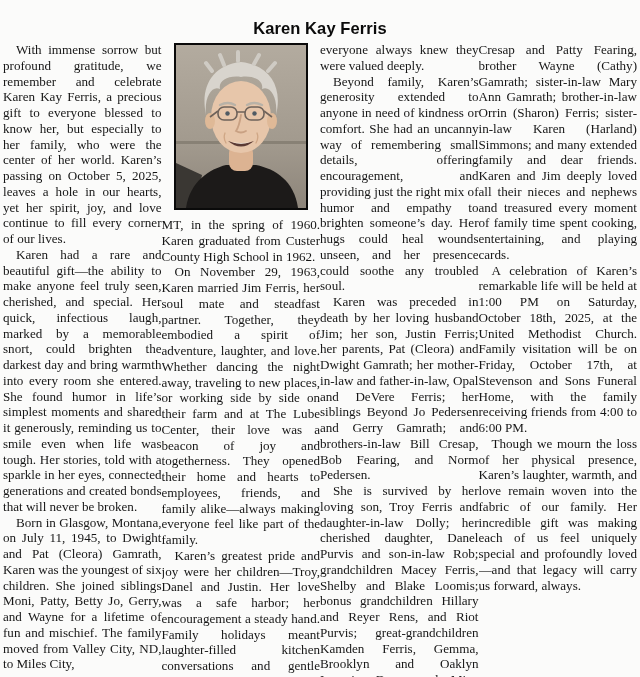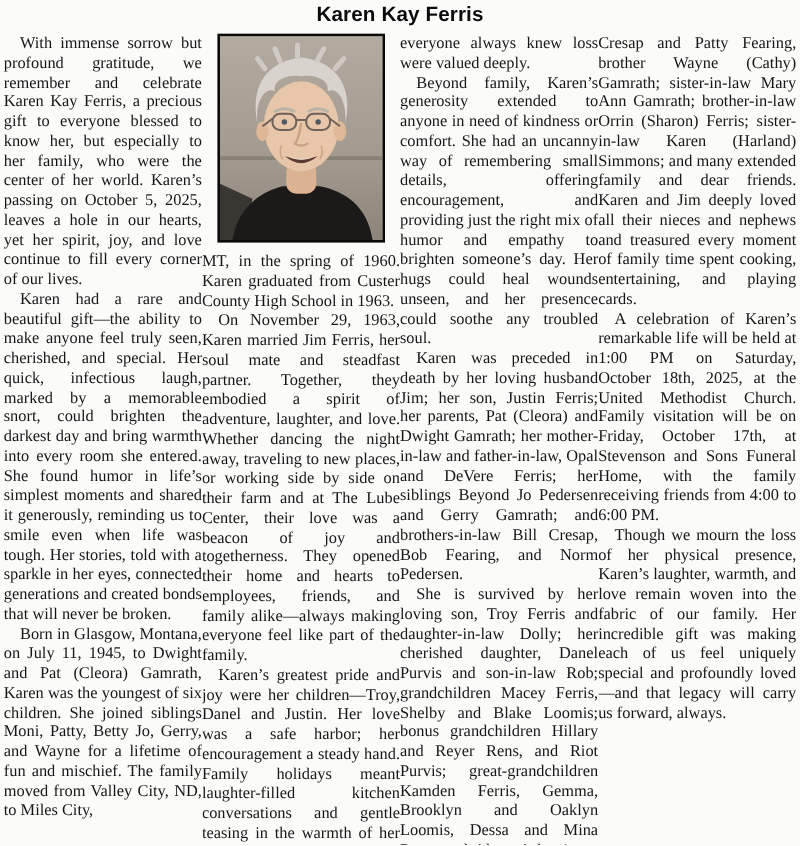--- a/index.html
+++ b/index.html
@@ -10,21 +10,21 @@
   .page {
     position: relative;
     width: 640px;
     height: 677px;
     background: #fbfbfa;
     overflow: hidden;
     color: #161616;
   }
   .page-title {
     margin: 0;
-    padding-top: 2px;
+    padding-top: 18px;
     text-align: center;
     font-family: "Liberation Sans", "DejaVu Sans", sans-serif;
     font-weight: 700;
     font-size: 16.5px;
     line-height: 20px;
     color: #0b0b0b;
     letter-spacing: 0.1px;
   }
   .cols {
     display: flex;
@@ -116,27 +116,27 @@
           <circle cx="78.5" cy="68.5" r="2.2" fill="#4f5a63"></circle>
 
           <path d="M65,70 Q63,82 60,86 Q65,89 70,86" stroke="#c9a183" stroke-width="1.8" fill="none" stroke-linecap="round"></path>
 
           <path d="M52,96 Q65,107 78,96 Q65,101 52,96 Z" fill="#5b3a34"></path>
           <path d="M55,96.5 Q65,101 75,96.5 Q65,99.5 55,96.5 Z" fill="#f1ece4"></path>
 
           <path d="M49,88 Q47,93 50,98 M81,88 Q83,93 80,98" stroke="#cfa685" stroke-width="1.3" fill="none" stroke-linecap="round"></path>
         </svg>
       </div>
-      <p>MT, in the spring of 1960. Karen graduated from Custer County High School in 1963.</p>
+      <p>MT, in the spring of 1960. Karen graduated from Custer County High School in 1962.</p>
       <p class="indent">On November 29, 1963, Karen married Jim Ferris, her soul mate and steadfast partner. Together, they embodied a spirit of adventure, laughter, and love. Whether dancing the night away, traveling to new places, or working side by side on their farm and at The Lube Center, their love was a beacon of joy and togetherness. They opened their home and hearts to employees, friends, and family alike—always making everyone feel like part of the family.</p>
       <p class="indent">Karen’s greatest pride and joy were her children—Troy, Danel and Justin. Her love was a safe harbor; her encouragement a steady hand. Family holidays meant laughter-filled kitchen conversations and gentle teasing in the warmth of her loving home. She ensured that</p>
     </div>
 
     <div class="col">
-      <p>everyone always knew loss were valued deeply.</p>
+      <p>everyone always knew they were valued deeply.</p>
       <p class="indent">Beyond family, Karen’s generosity extended to anyone in need of kindness or comfort. She had an uncanny way of remembering small details, offering encouragement, and providing just the right mix of humor and empathy to brighten someone’s day. Her hugs could heal wounds unseen, and her presence could soothe any troubled soul.</p>
       <p class="indent">Karen was preceded in death by her loving husband Jim; her son, Justin Ferris; her parents, Pat (Cleora) and Dwight Gamrath; her mother-in-law and father-in-law, Opal and DeVere Ferris; her siblings Beyond Jo Pedersen and Gerry Gamrath; and brothers-in-law Bill Cresap, Bob Fearing, and Norm Pedersen.</p>
       <p class="indent">She is survived by her loving son, Troy Ferris and daughter-in-law Dolly; her cherished daughter, Danel Purvis and son-in-law Rob; grandchildren Macey Ferris, Shelby and Blake Loomis; bonus grandchildren Hillary and Reyer Rens, and Riot Purvis; great-grandchildren Kamden Ferris, Gemma, Brooklyn and Oaklyn Loomis, Dessa and Mina Rens, and Alexa Ash; sisters Moni</p>
     </div>
 
     <div class="col">
       <p>Cresap and Patty Fearing, brother Wayne (Cathy) Gamrath; sister-in-law Mary Ann Gamrath; brother-in-law Orrin (Sharon) Ferris; sister-in-law Karen (Harland) Simmons; and many extended family and dear friends. Karen and Jim deeply loved all their nieces and nephews and treasured every moment of family time spent cooking, entertaining, and playing cards.</p>
       <p class="indent">A celebration of Karen’s remarkable life will be held at 1:00 PM on Saturday, October 18th, 2025, at the United Methodist Church. Family visitation will be on Friday, October 17th, at Stevenson and Sons Funeral Home, with the family receiving friends from 4:00 to 6:00 PM.</p>
       <p class="indent">Though we mourn the loss of her physical presence, Karen’s laughter, warmth, and love remain woven into the fabric of our family. Her incredible gift was making each of us feel uniquely special and profoundly loved—and that legacy will carry us forward, always.</p>
     </div>

